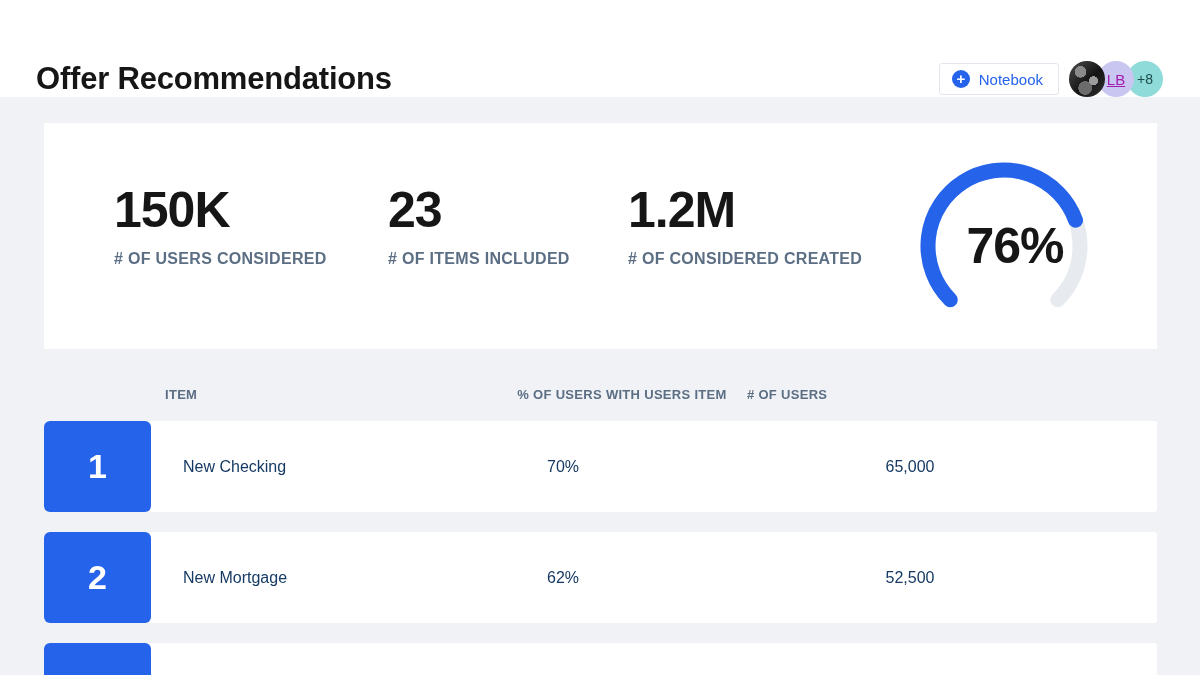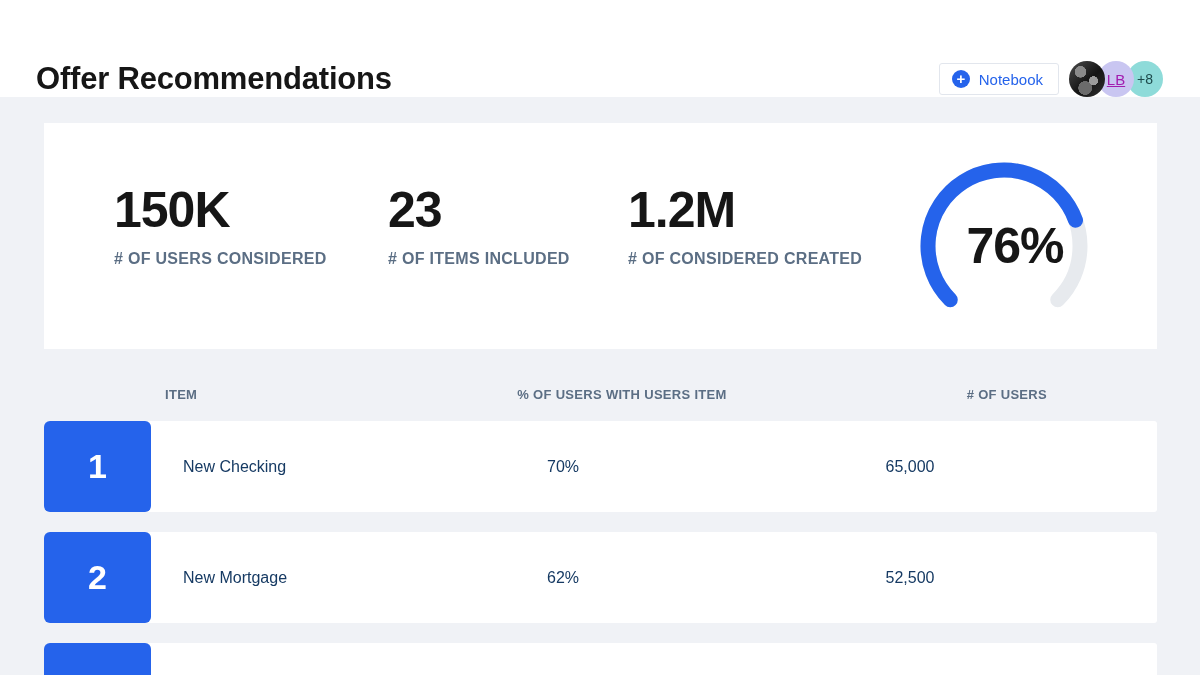--- a/index.html
+++ b/index.html
@@ -123,21 +123,21 @@
   .table-head { position: relative; margin-top: 38px; height: 14px; }
   .th {
     position: absolute; top: 0;
     font-size: 13px; font-weight: 600;
     letter-spacing: 0.3px;
     color: var(--slate, #5b6e84);
     white-space: nowrap;
   }
   .th-item { left: 121px; }
   .th-percent { left: 428px; width: 300px; text-align: center; }
-  .th-users { left: 703px; width: 300px; text-align: right; }
+  .th-users { left: 703px; width: 300px; text-align: left; }
 
   .rows { margin-top: 20px; }
   .row { position: relative; height: 91px; margin-bottom: 20px; }
   .row-card {
     position: absolute; left: 103px; right: 0; top: 0; bottom: 0;
     background: var(--card_bg, #fff);
     border-radius: 3px;
   }
   .rank-badge {
     position: absolute; left: 0; top: 0;

